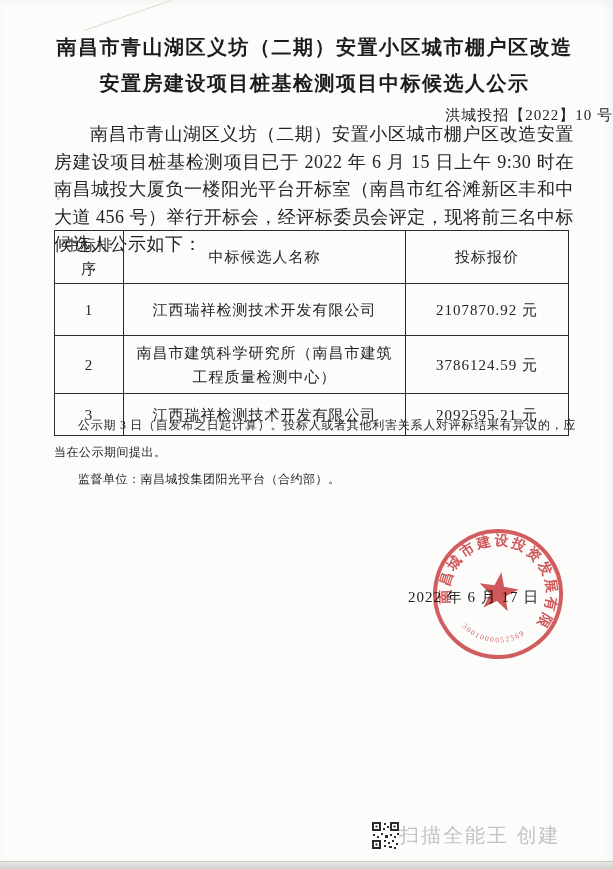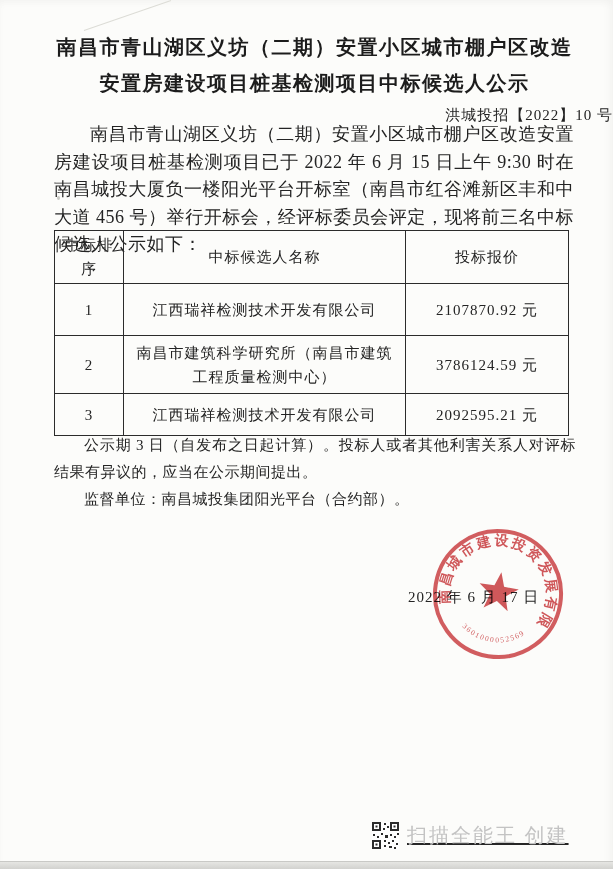--- a/index.html
+++ b/index.html
@@ -37,36 +37,36 @@
     font-weight:normal; padding:2px 6px; line-height:24px; letter-spacing:1px;
   }
   .col-rank { width:69px; }
   .col-name { width:282px; }
   .col-price { width:163px; }
   .row-header { height:26px; }
   .row-1 { height:52px; }
   .row-2 { height:58px; }
   .row-3 { height:42px; }
   .notes {
-    position:absolute; top:432px; left:54px; width:522px;
-    font-size:15px; line-height:27px; color:#242424; letter-spacing:0.5px;
+    position:absolute; top:412px; left:54px; width:522px;
+    font-size:12px; line-height:27px; color:#242424; letter-spacing:0.5px;
   }
   .notes p { text-indent:2em; text-align:justify; }
   .sig-line {
     position:absolute; font-size:15px; color:#242424; letter-spacing:1px;
   }
   .tenderer { top:557px; left:296px; }
   .sig-date { top:588px; left:408px; }
   .stamp {
     position:absolute; top:521px; left:419px; width:158px; height:152px;
     mix-blend-mode:multiply; opacity:0.92;
   }
   .footer-mark {
     position:absolute; top:822px; left:372px;
-    display:flex; align-items:flex-start; gap:8px;text-decoration:underline;
+    display:flex; align-items:flex-start; 
   }
   .footer-text {
     font-family:"Liberation Sans","DejaVu Sans",sans-serif;
     font-size:20px; letter-spacing:2px; color:#c3c3c3;
   }
   .scan-edge {
     position:absolute; left:0; bottom:0; width:613px; height:8px;
     background:linear-gradient(#e6e6e3,#d2d2cf);
     border-top:1px solid #c9c9c6;
   }

